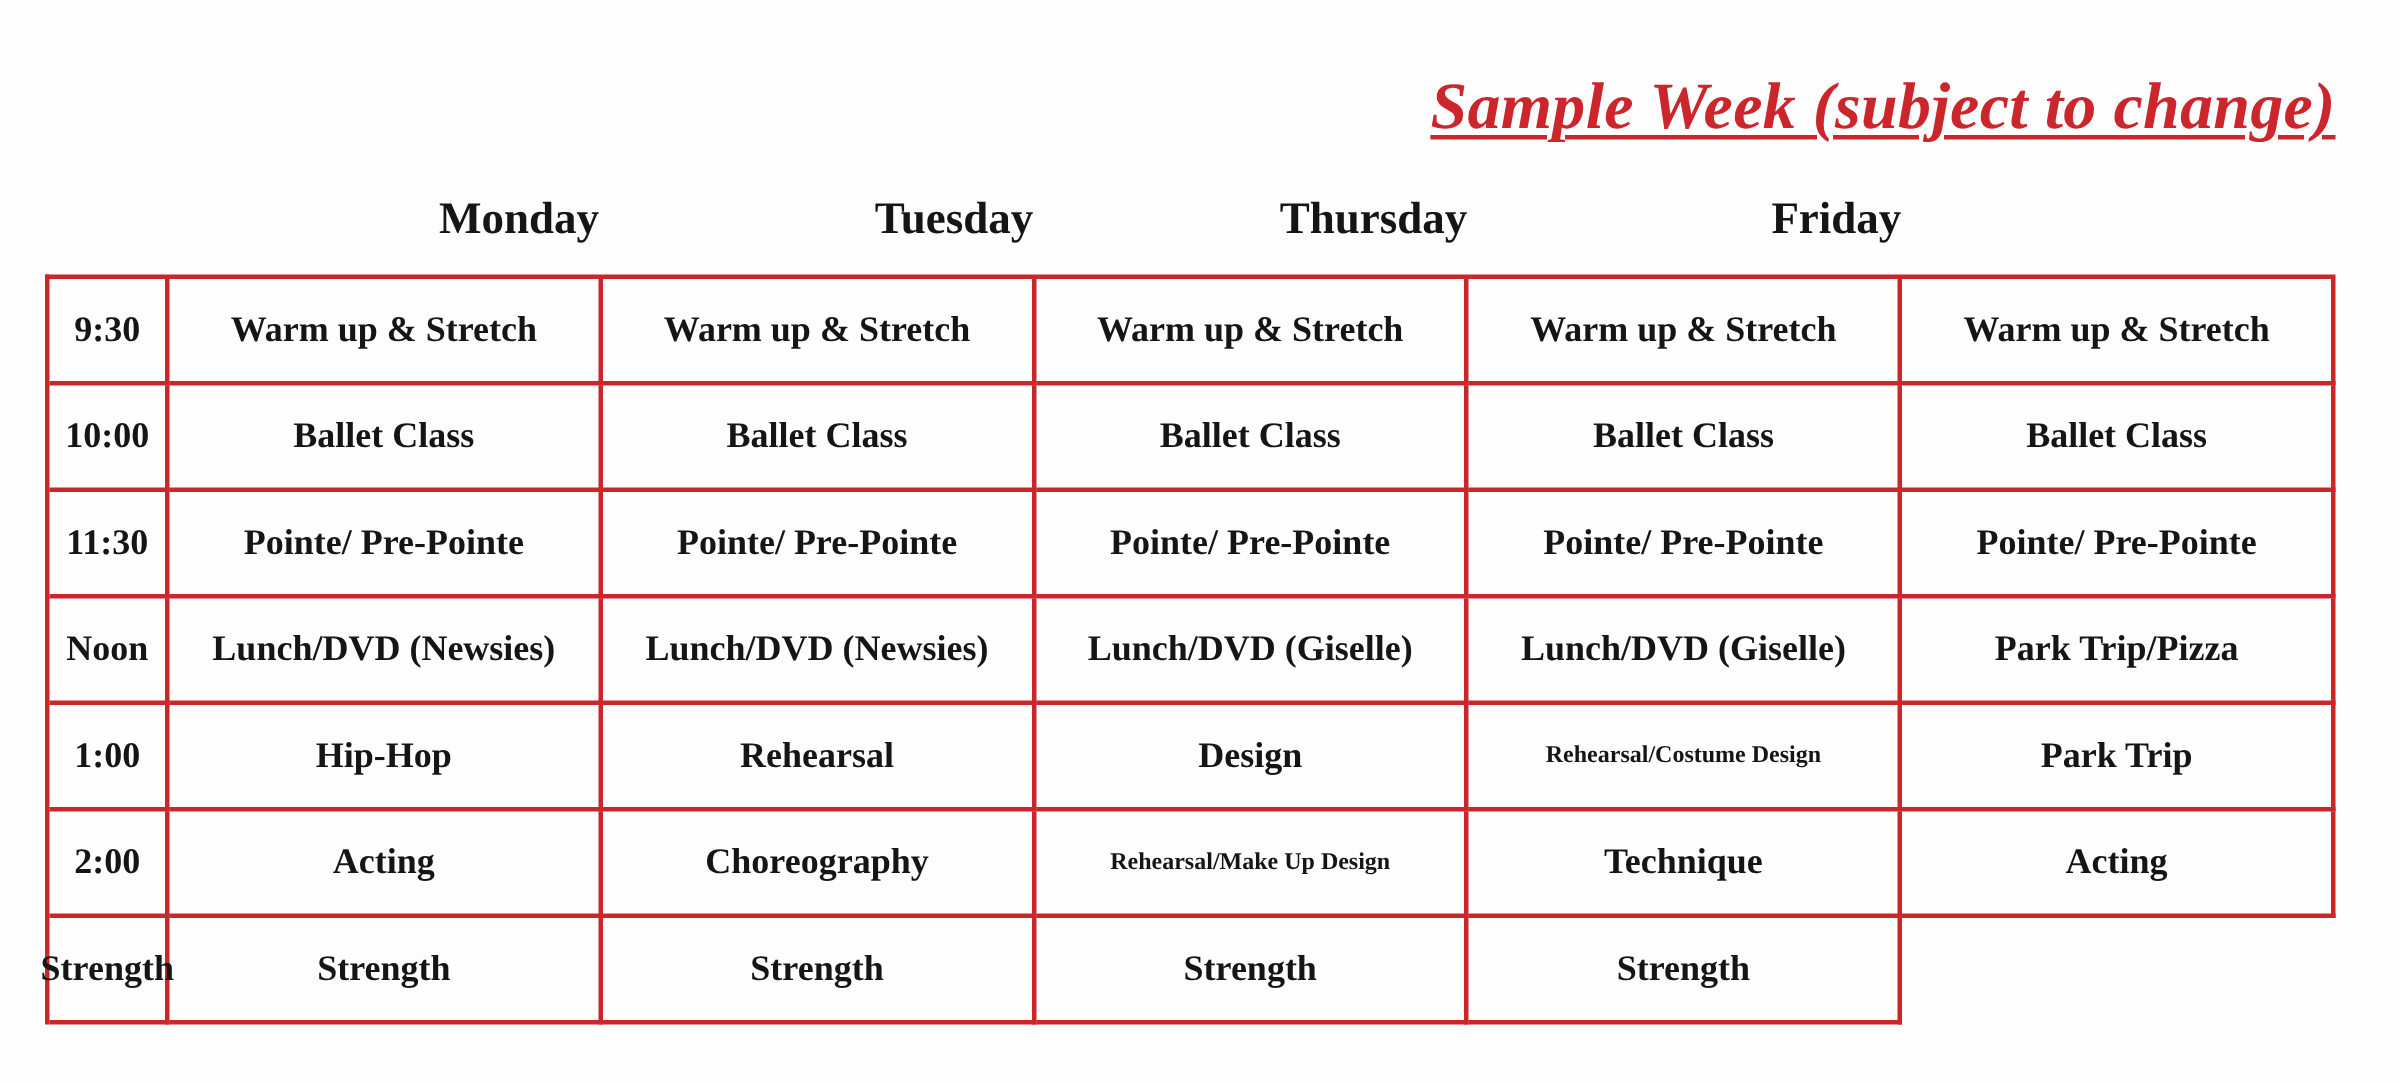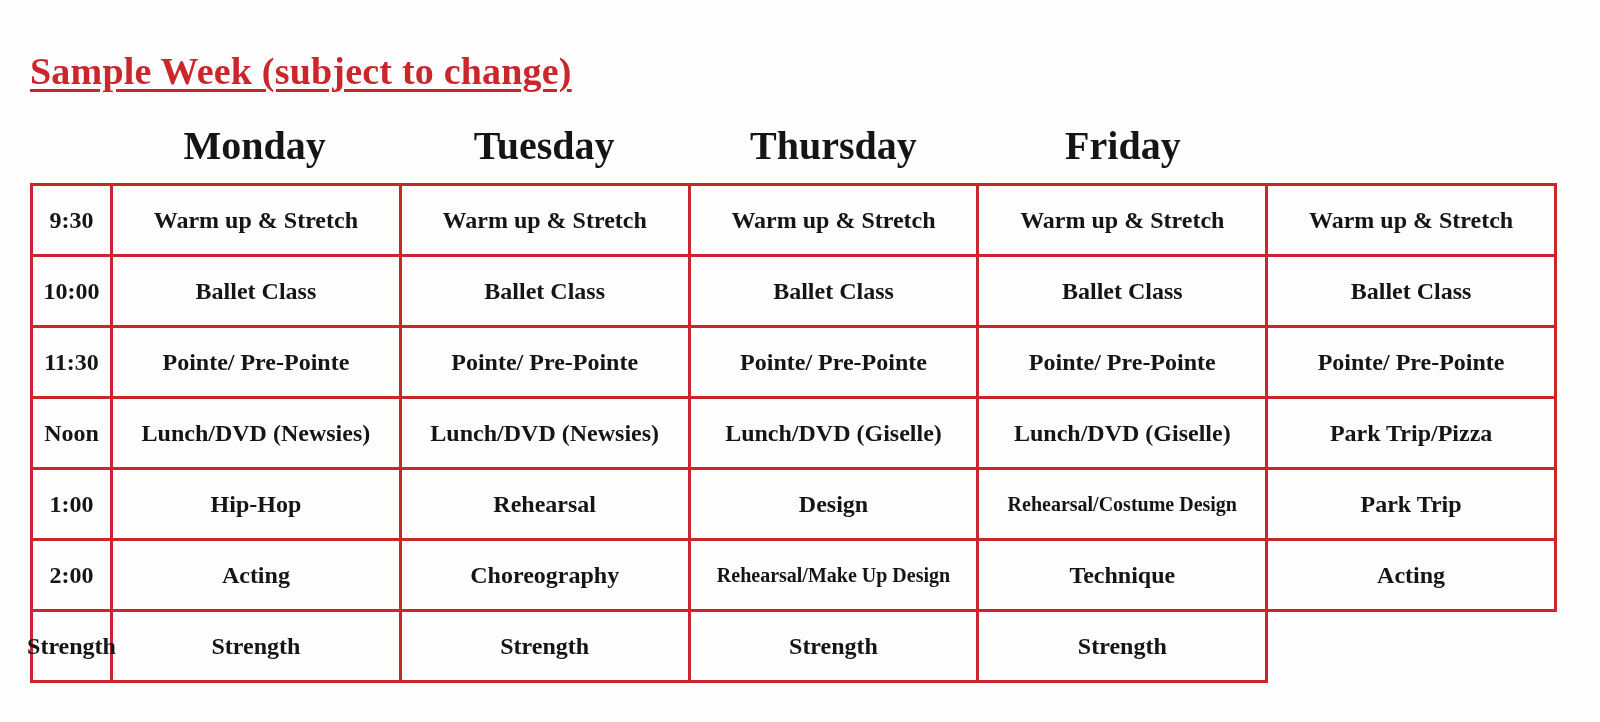--- a/index.html
+++ b/index.html
@@ -14,60 +14,61 @@
     font-family:"Liberation Serif","DejaVu Serif",serif;
     font-weight:bold;
     color:var(--text);
   }
   .page{
     width:1527px;
     margin-left:30px;
     padding-top:50px;
   }
   .title{
-    text-align:left;
-    font-size:38px;
+    text-align:right;
+    font-size:44px;
     line-height:42px;
     color:var(--red);
     text-decoration:underline;
     text-decoration-thickness:3px;
     text-underline-offset:5px;
     letter-spacing:0.2px;
+    font-style:italic;
   }
   .grid{
     display:grid;
     grid-template-columns:80px repeat(5,1fr);
   }
   .header-row{
     margin-top:34px;
     line-height:40px;
   }
   .day{
-    text-align:center;
-    font-size:40px;
+    text-align:right;
+    font-size:30px;
   }
   .table{
     margin-top:17px;
     border-top:3px solid var(--red);
     border-left:3px solid var(--red);
   }
   .cell{
     height:71px;
     border-right:3px solid var(--red);
     border-bottom:3px solid var(--red);
     display:flex;
     align-items:center;
     justify-content:center;
     text-align:center;
     font-size:24px;
     padding:0 15px;
     white-space:nowrap;
   }
   .cell.time{font-size:24px;}
-  .cell.small{font-size:20px;}
+  .cell.small{font-size:16px;}
 </style>
 </head>
 <body>
 
 <div class="page">
 
   <div class="title">Sample Week (subject to change)</div>
 
   <div class="grid header-row">
     <div class="day-spacer"></div>

